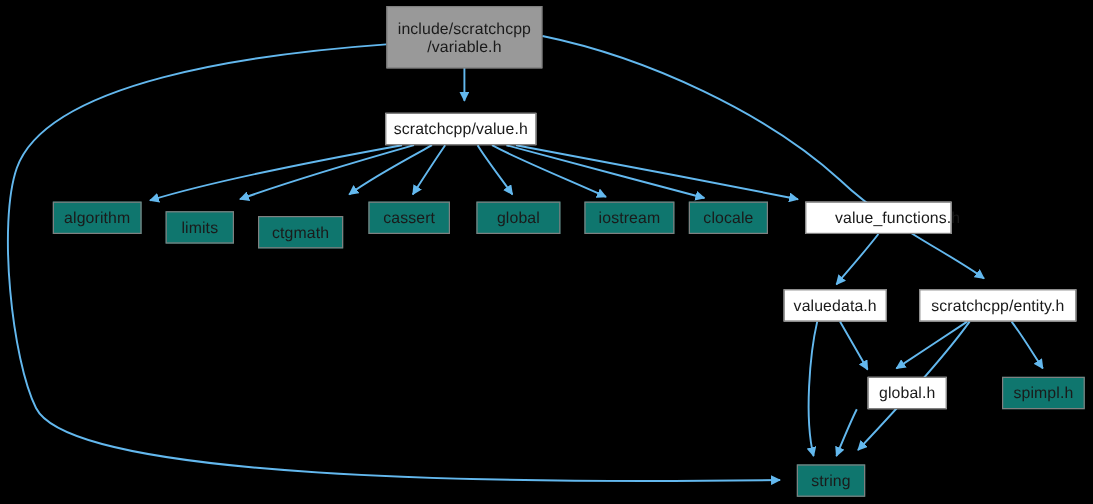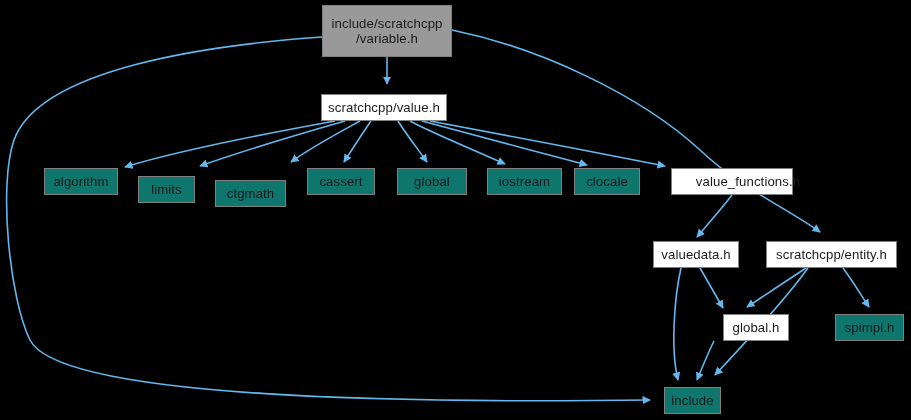--- a/index.html
+++ b/index.html
@@ -87,16 +87,16 @@
       <div class="gnode fill-std" style="left: 215px; top: 180px; width: 71px; height: 27px;"><span class="gnode-label">ctgmath</span></div>
       <div class="gnode fill-std" style="left: 307px; top: 168px; width: 68px; height: 27px;"><span class="gnode-label">cassert</span></div>
       <div class="gnode fill-std" style="left: 397px; top: 168px; width: 70px; height: 27px;"><span class="gnode-label">global</span></div>
       <div class="gnode fill-std" style="left: 487px; top: 168px; width: 75px; height: 27px; align-items: center;"><span class="gnode-label">iostream</span></div>
       <div class="gnode fill-std" style="left: 574px; top: 168px; width: 66px; height: 27px;"><span class="gnode-label">clocale</span></div>
       <div class="gnode fill-white" style="left: 671px; top: 168px; width: 122px; height: 27px; padding-left: 32px;"><span class="gnode-label">value_functions.h</span></div>
       <div class="gnode fill-white" style="left: 653px; top: 241px; width: 86px; height: 27px;"><span class="gnode-label">valuedata.h</span></div>
       <div class="gnode fill-white" style="left: 766px; top: 241px; width: 131px; height: 27px;"><span class="gnode-label">scratchcpp/entity.h</span></div>
       <div class="gnode fill-white" style="left: 695px; top: 314px; width: 66px; height: 27px; margin-left: 28px;"><span class="gnode-label">global.h</span></div>
       <div class="gnode fill-std" style="left: 835px; top: 314px; width: 69px; height: 27px;"><span class="gnode-label">spimpl.h</span></div>
-      <div class="gnode fill-std" style="left: 664px; top: 387px; width: 57px; height: 27px;"><span class="gnode-label">include</span></div>
+      <div class="gnode fill-std" style="left: 664px; top: 387px; width: 57px; height: 27px;"><span class="gnode-label">string</span></div>
     </div>
 
 </div>
 
 </body></html>

